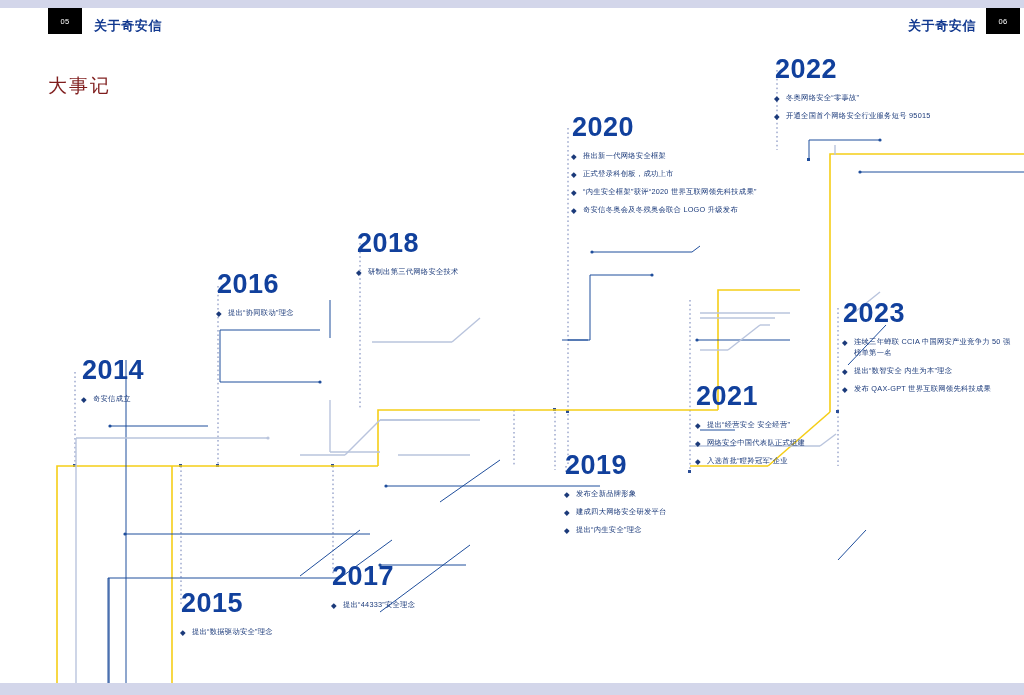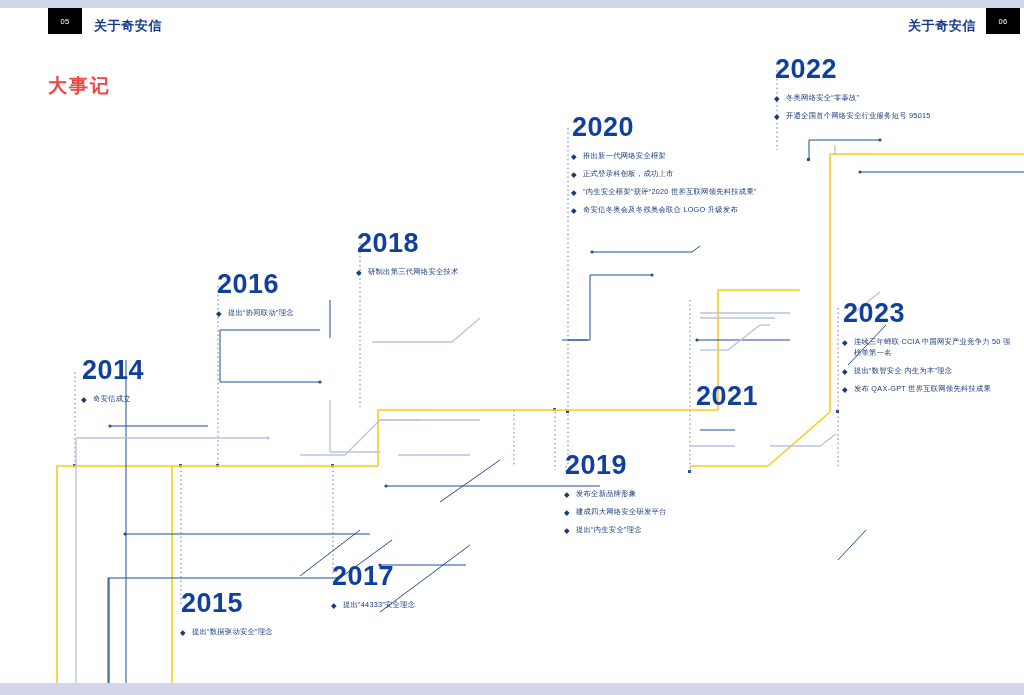--- a/index.html
+++ b/index.html
@@ -27,21 +27,21 @@
   .hdr-label{
     position:absolute;top:17px;color:#11388f;
     font-size:13px;font-weight:700;letter-spacing:.6px;white-space:nowrap;
   }
   .hdr-label.left{left:94px;}
   .hdr-label.right{left:908px;}
 
   
   .page-title{
     position:absolute;left:48px;top:60px;
-    color:#ef4444;font-size:19px;font-weight:700;letter-spacing:2px;
+    color:#7f1d1d;font-size:19px;font-weight:400;letter-spacing:2px;
   }
 
   
   .lines{position:absolute;left:0;top:0;width:1024px;height:695px;}
 
   
   .year-group{position:absolute;}
   .year-label{
     color:#11409c;font-size:27px;font-weight:700;
     letter-spacing:.5px;line-height:1;margin-bottom:10px;
@@ -268,20 +268,25 @@
     <ul class="bullets">
       <li><span class="dia"></span><span>推出新一代网络安全框架</span></li>
       <li><span class="dia"></span><span>正式登录科创板，成功上市</span></li>
       <li><span class="dia"></span><span>“内生安全框架”获评“2020 世界互联网领先科技成果”</span></li>
       <li><span class="dia"></span><span>奇安信冬奥会及冬残奥会联合 LOGO 升级发布</span></li>
     </ul>
   </div>
 
   <div class="year-group" style="left:696px;top:383px;">
     <div class="year-label">2021</div>
+    <ul class="bullets">
+      <li><span class="dia"></span><span>提出“经营安全 安全经营”</span></li>
+      <li><span class="dia"></span><span>网络安全中国代表队正式组建</span></li>
+      <li><span class="dia"></span><span>入选首批“瞪羚冠军”企业</span></li>
+    </ul>
   </div>
 
   <div class="year-group" style="left:775px;top:56px;">
     <div class="year-label">2022</div>
     <ul class="bullets">
       <li><span class="dia"></span><span>冬奥网络安全“零事故”</span></li>
       <li><span class="dia"></span><span>开通全国首个网络安全行业服务短号 95015</span></li>
     </ul>
   </div>
 

